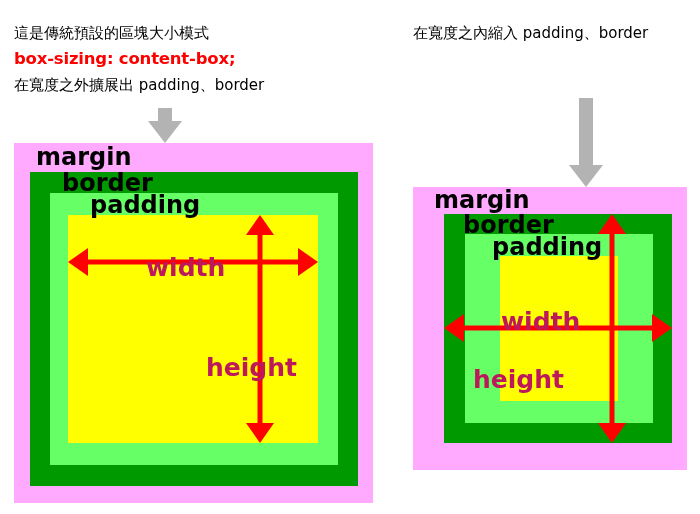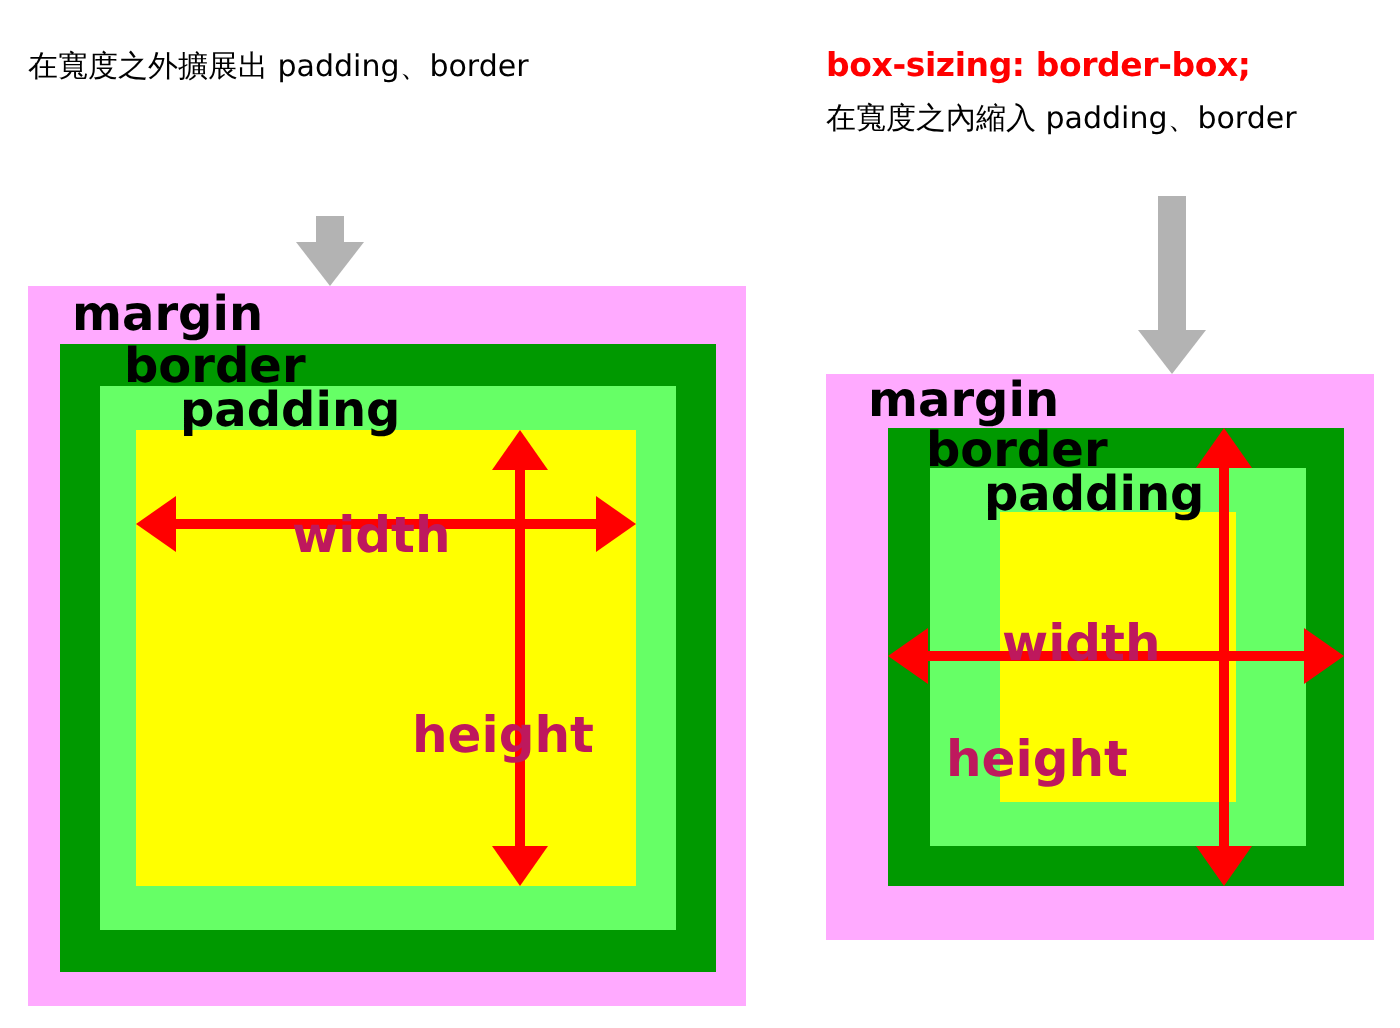--- a/index.html
+++ b/index.html
@@ -155,20 +155,22 @@
   #measure-right-height { left: 184px; top: 27px; width: 30px; height: 229px; }
   #label-right-width    { left: 88px; top: 122px; }
   #label-right-height   { left: 60px; top: 180px; }
 </style>
 </head>
 <body>
 
 <div class="panel" id="panel-left">
 
   <div class="caption" id="caption-left">
+    <div class="line">這是傳統預設的區塊大小模式</div>
+    <div class="line code">box-sizing: content-box;</div>
     <div class="line mixed">在寬度之外擴展出  padding、border</div>
   </div>
 
   <div class="gray-arrow" id="gray-arrow-left">
     <div class="shaft"></div>
     <div class="head"></div>
   </div>
 
   <div class="boxmodel" id="diagram-left">
     <div class="layer layer-margin"></div>
@@ -193,21 +195,20 @@
 
     <div class="measure-label" id="label-left-width">width</div>
     <div class="measure-label" id="label-left-height">height</div>
   </div>
 
 </div>
 
 <div class="panel" id="panel-right">
 
   <div class="caption" id="caption-right">
-    <div class="line code">box-sizing: border-box;</div>
     <div class="line mixed">在寬度之內縮入  padding、border</div>
   </div>
 
   <div class="gray-arrow" id="gray-arrow-right">
     <div class="shaft"></div>
     <div class="head"></div>
   </div>
 
   <div class="boxmodel" id="diagram-right">
     <div class="layer layer-margin"></div>

